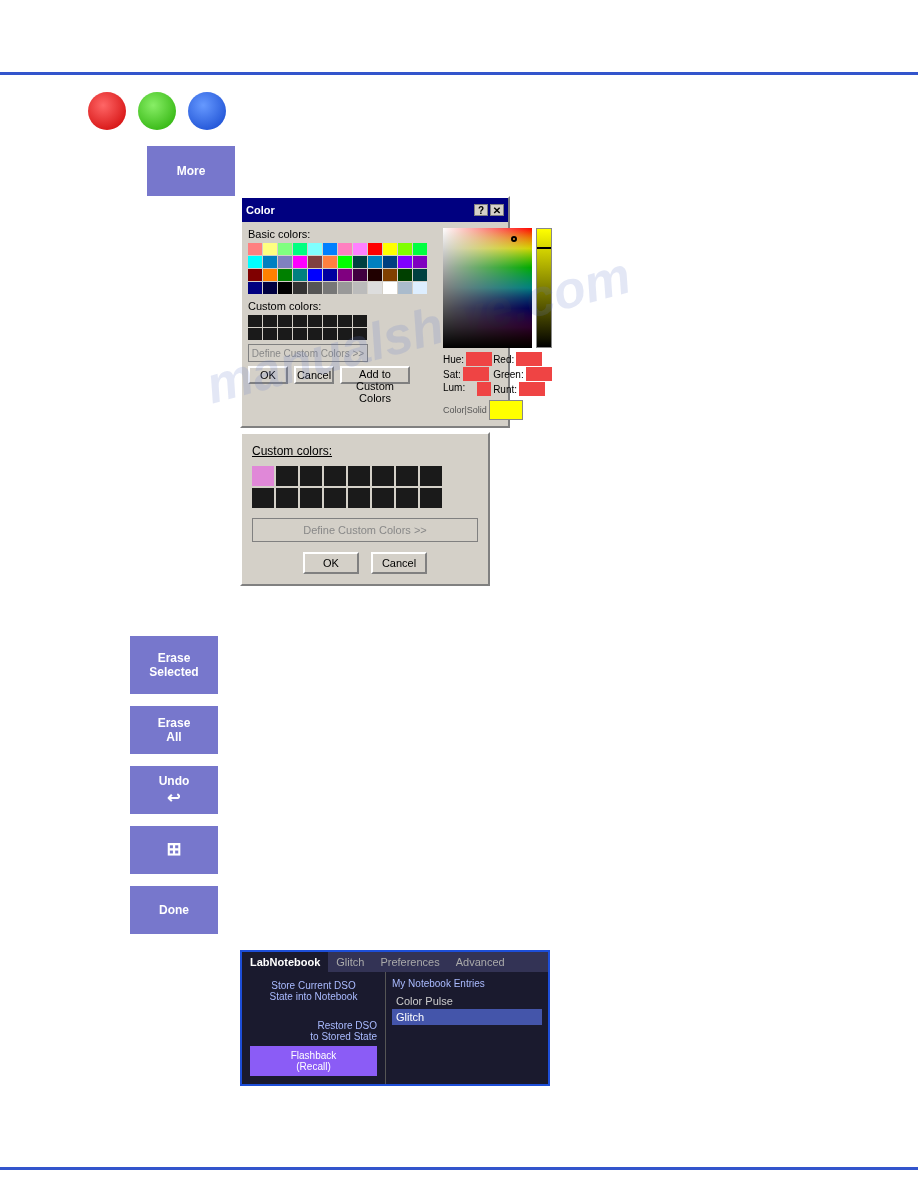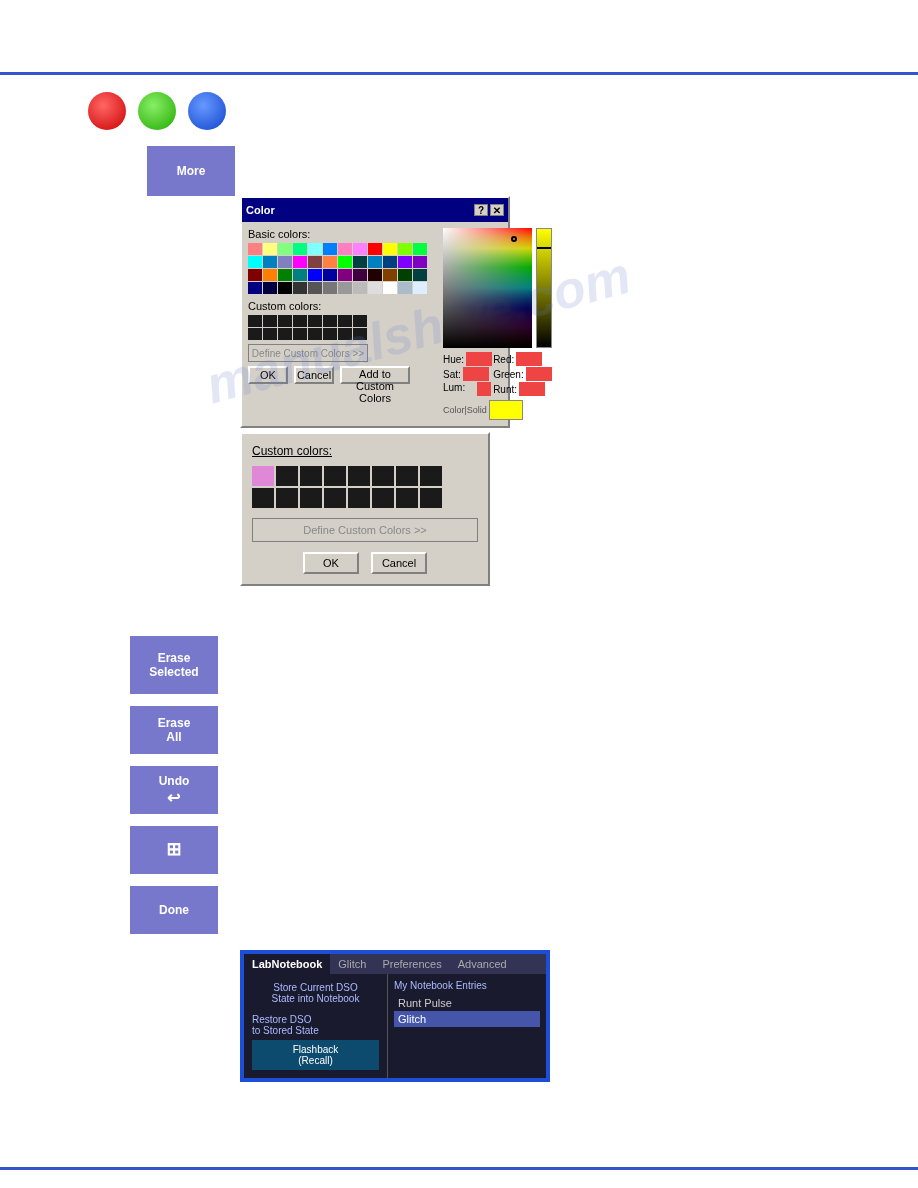--- a/index.html
+++ b/index.html
@@ -314,21 +314,21 @@
       line-height: 1;
     }
 
     
     .notebook-panel {
       position: absolute;
       top: 950px;
       left: 240px;
       width: 310px;
       background: #1a1a2e;
-      border: 4px solid #1d4ed8;
+      border: 2px solid #1d4ed8;
       font-size: 11px;
     }
 
     .notebook-tabs {
       display: flex;
       background: #333355;
     }
 
     .nb-tab {
       padding: 4px 8px;
@@ -381,26 +381,26 @@
     .create-icon-inner {
       width: 20px;
       height: 16px;
       background: #aaccff;
       position: relative;
     }
 
     .restore-label {
       font-size: 10px;
       color: #aabbff;
-      margin-top: 10px;
-      text-align: left;
+      margin-top: 18px;
+      text-align: right;
     }
 
     .flashback-btn {
-      background: #0c4a6e;
+      background: #8b5cf6;
       color: white;
       border: none;
       padding: 4px 8px;
       font-size: 10px;
       cursor: pointer;
       margin-top: 4px;
       width: 100%;
       text-align: center;
     }
 
@@ -697,21 +697,21 @@
 to Stored State</span>
       </div>
       <button class="flashback-btn">
         <span style="white-space:pre-line;">Flashback
 (Recall)</span>
       </button>
     </div>
     <div class="notebook-right">
       <div class="my-entries-label">My Notebook Entries</div>
       <div class="nb-entry">
-        <span>Runt Pulse</span>
+        <span>Color Pulse</span>
       </div>
       <div class="nb-entry selected">
         <span>Glitch</span>
       </div>
     </div>
   </div>
 </div>
 
 <div class="watermark">
   <span>manualshive.com</span>

